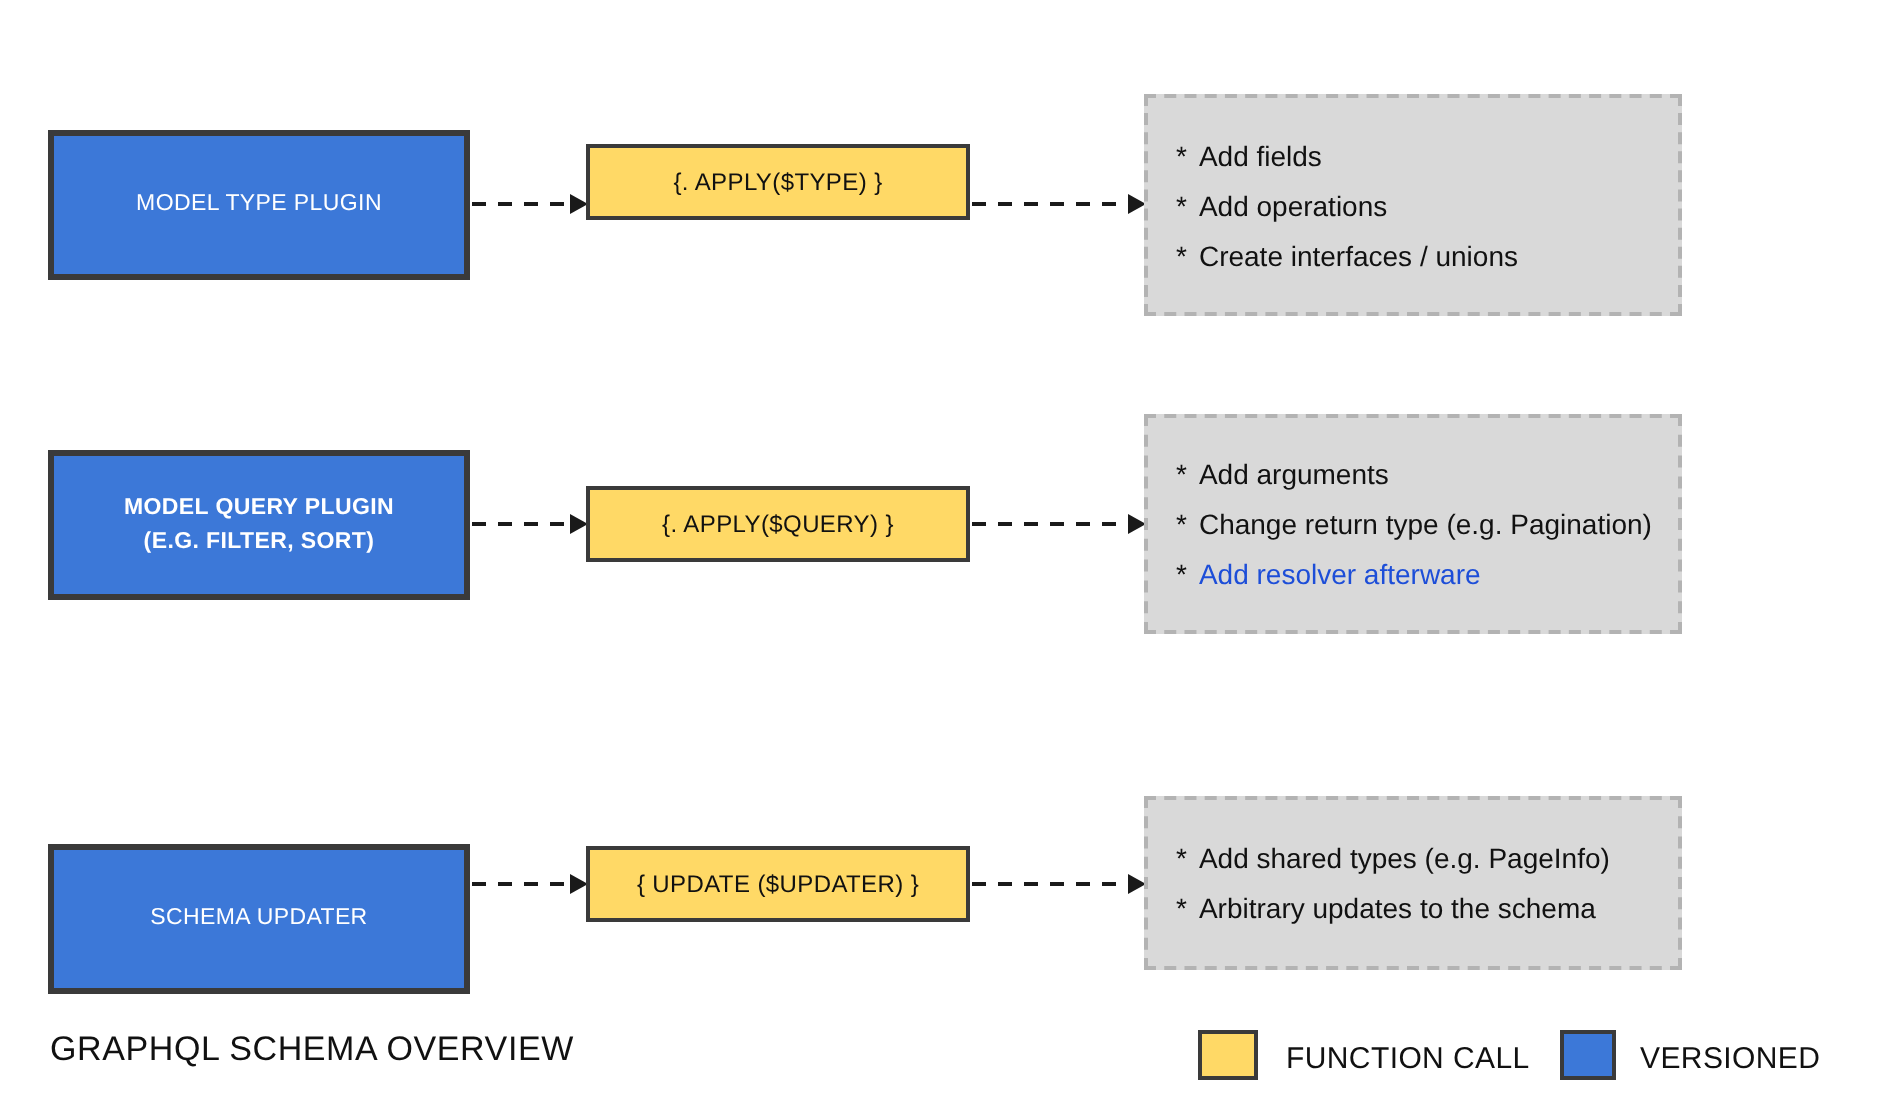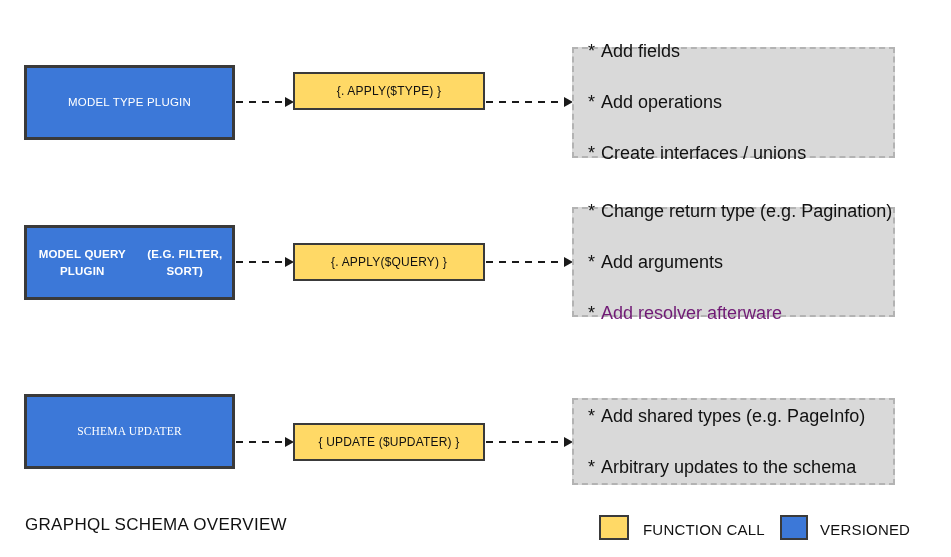--- a/index.html
+++ b/index.html
@@ -6,62 +6,62 @@
   html,body { background:#ffffff; }
   body { font-family:"Liberation Sans", sans-serif; }
   .canvas {
     position:relative; width:951px; height:557px; background:#ffffff;
     overflow:hidden;
   }
   
   .component {
     position:absolute; left:24px; width:211px; height:75px;
     background:#3c78d8; border:3px solid #3a3a3a;
-    display:flex; flex-direction:row; align-items:center; justify-content:center;
+    display:flex; flex-direction:column; align-items:center; justify-content:center;
     color:#ffffff; font-size:11.5px; line-height:1.45; text-align:center;
     letter-spacing:0.2px;
   }
   .component .ln { display:block; }
   
   .fncall {
     position:absolute; left:293px; width:192px; height:38px;
     background:#ffd966; border:2px solid #3a3a3a;
     display:flex; align-items:center; justify-content:center;
     color:#111111; font-size:12px; letter-spacing:0.2px;
   }
   
   .notes {
-    position:absolute; left:572px; width:323px;
+    position:absolute; left:572px; width:269px;
     background:#d9d9d9; border:2px dashed #b3b3b3;
     display:flex; flex-direction:column; justify-content:center;
-    gap:30px; padding-left:14px;
-    color:#111111; font-size:18px;
+    gap:9px; padding-left:14px;
+    color:#111111; font-size:14px;
   }
   .note-item { white-space:nowrap; }
   .note-item .bullet { color:#111111; margin-right:6px; }
-  .note-item.link-note .note-text { color:#701a75; }
+  .note-item.link-note .note-text { color:#1d4ed8; }
   
   .arrow {
     position:absolute; height:2px;
     background:repeating-linear-gradient(90deg,#1a1a1a 0 7px, transparent 7px 13px);
   }
   .arrow::after {
     content:""; position:absolute; right:-2px; top:-4px;
     width:0; height:0;
     border-left:9px solid #1a1a1a;
     border-top:5px solid transparent;
     border-bottom:5px solid transparent;
   }
   .r1 .component { top:65px; } .r1 .fncall { top:72px; }
   .r1 .notes { top:47px; height:111px; }
   .r1 .arrow { top:101px; }
   .r2 .component { top:225px;font-weight:bold; } .r2 .fncall { top:243px;align-items:center; }
   .r2 .notes { top:207px; height:110px; }
   .r2 .arrow { top:261px; }
-  .r3 .component { top:394px;font-family:Liberation Serif, serif; } .r3 .fncall { top:423px; }
+  .r3 .component { top:422px; } .r3 .fncall { top:423px; }
   .r3 .notes { top:398px; height:87px; }
   .r3 .arrow { top:441px; }
   .arrow-a { left:236px; width:56px; }
   .arrow-b { left:486px; width:85px; }
   
   .diagram-title {
     position:absolute; left:25px; top:515px;
     font-size:17px; color:#111111; letter-spacing:0.3px;
   }
   .legend-swatch {
@@ -109,24 +109,24 @@
       <span class="ln">MODEL QUERY PLUGIN</span>
       <span class="ln">(E.G. FILTER, SORT)</span>
     </div>
     <div class="arrow arrow-a"></div>
     <div class="fncall">
       <span>{. APPLY($QUERY) }</span>
     </div>
     <div class="arrow arrow-b"></div>
     <div class="notes">
       <div class="note-item">
-        <span class="bullet">*</span><span class="note-text">Change return type (e.g. Pagination)</span>
+        <span class="bullet">*</span><span class="note-text">Add arguments</span>
       </div>
       <div class="note-item">
-        <span class="bullet">*</span><span class="note-text">Add arguments</span>
+        <span class="bullet">*</span><span class="note-text">Change return type (e.g. Pagination)</span>
       </div>
       <div class="note-item link-note">
         <span class="bullet">*</span><span class="note-text">Add resolver afterware</span>
       </div>
     </div>
   </div>
 
   <div class="r3">
     <div class="component">
       <span class="ln">SCHEMA UPDATER</span>

